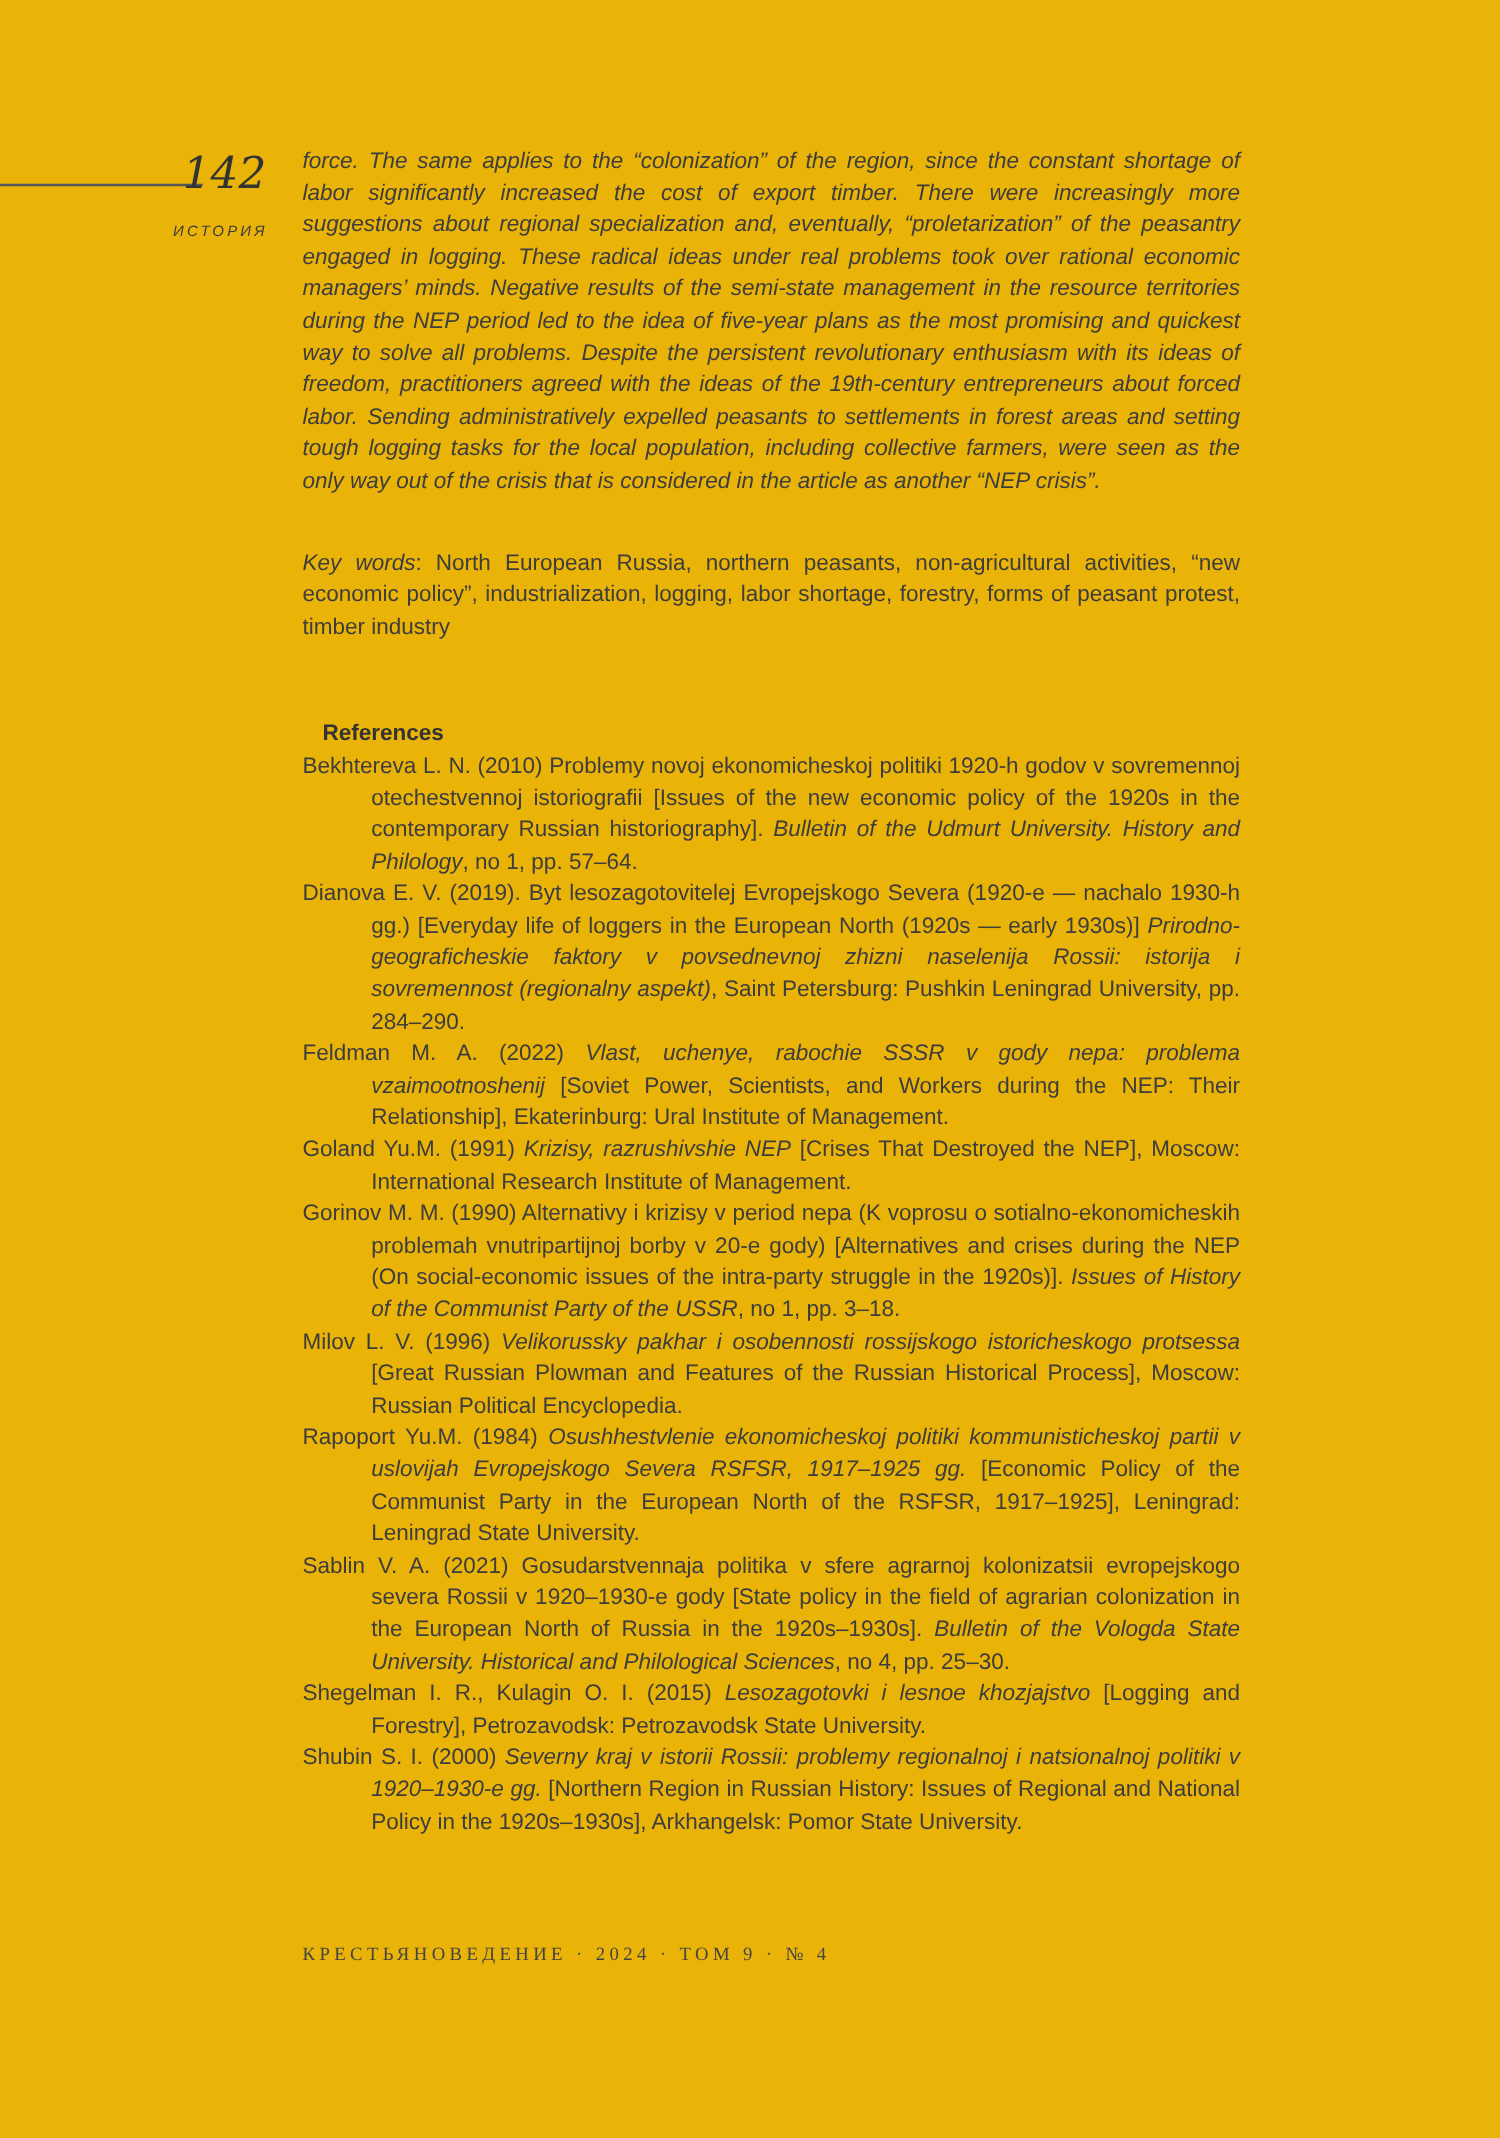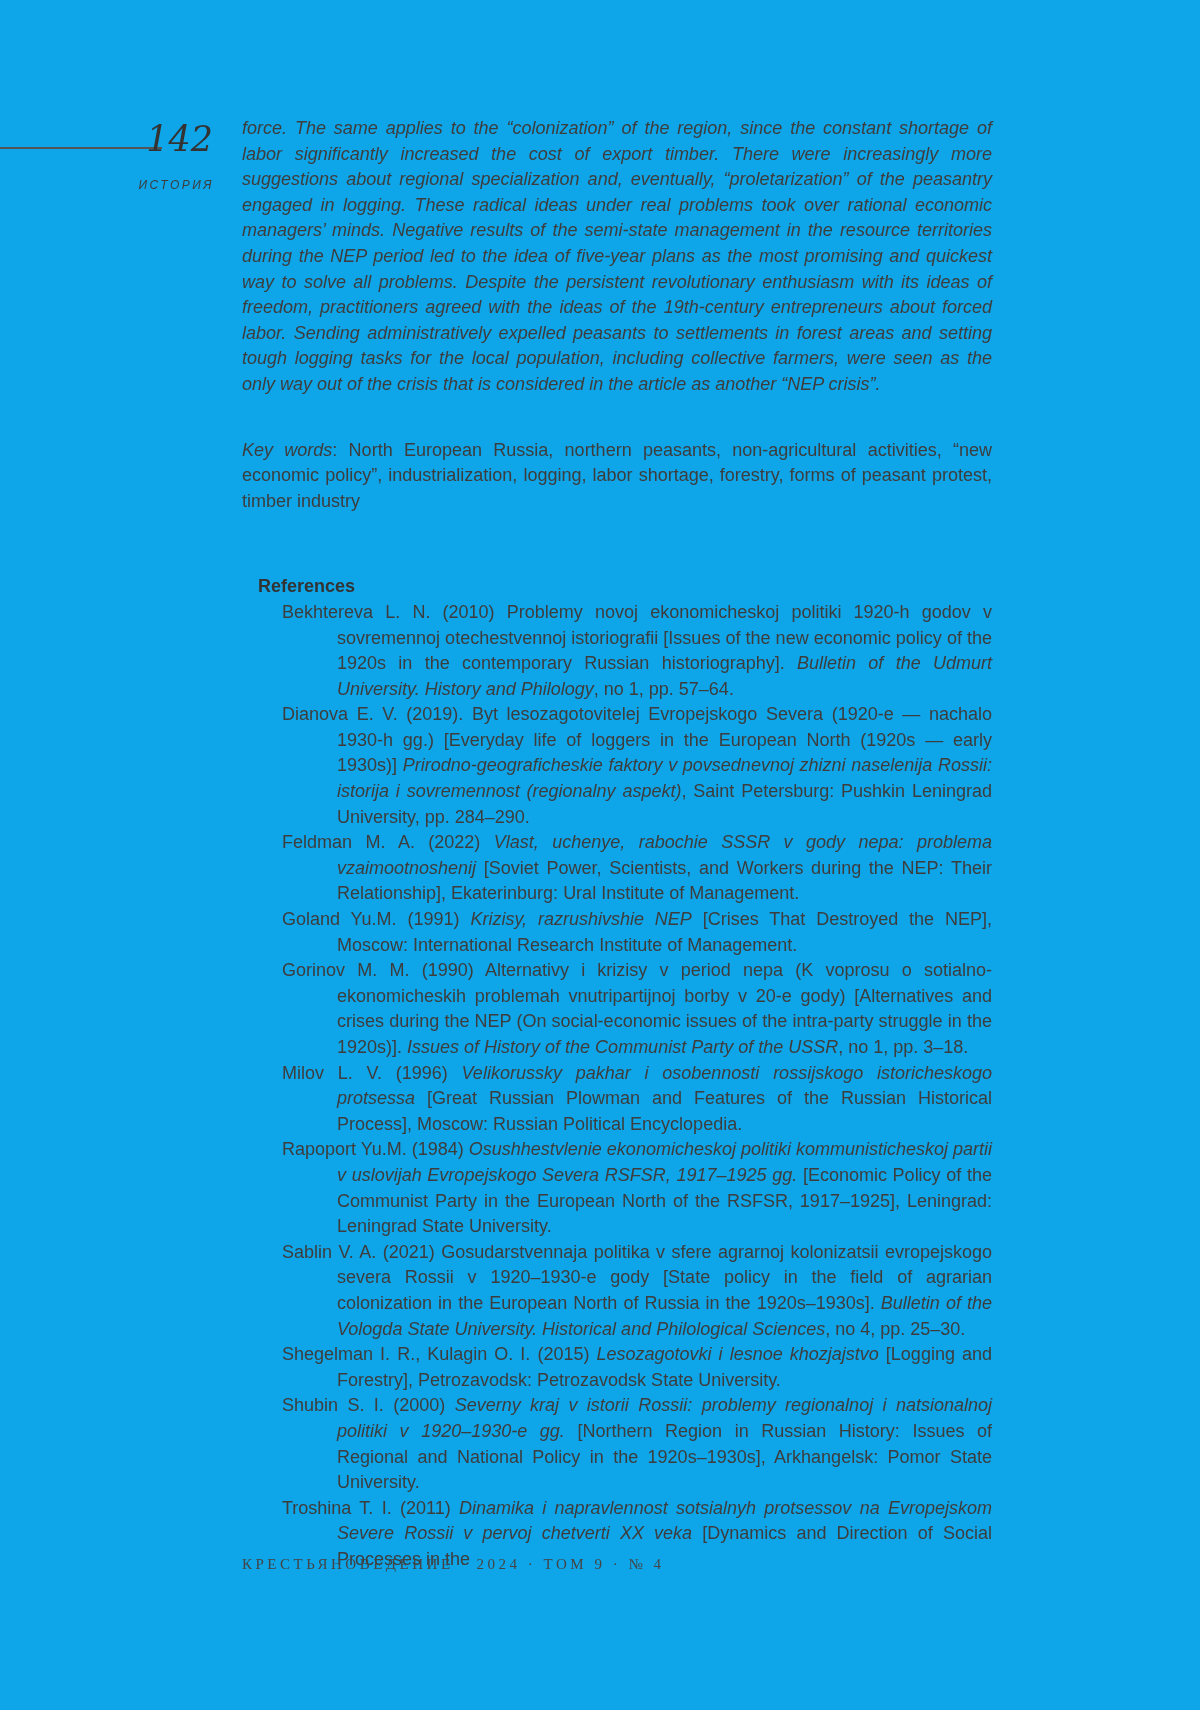--- a/index.html
+++ b/index.html
@@ -4,21 +4,21 @@
 <style>
   html, body {
     margin: 0;
     padding: 0;
     background: #ffffff;
   }
   .page {
     position: relative;
     width: 1200px;
     height: 1710px;
-    background: #0ea5e9;
+    background: #eab308;
     overflow: hidden;
     font-family: "Liberation Sans", sans-serif;
     color: #3c3c3c;
   }
   
   .margin-rule {
     position: absolute;
     left: 0;
     top: 147px;
     width: 162px;
@@ -73,21 +73,20 @@
     font-weight: bold;
     color: #333333;
   }
   .references-list {
     margin: 0;
   }
   .ref-entry {
     padding-left: 55px;
     text-indent: -55px;
     text-align: justify;
-    margin-left: 40px;
   }
   em { font-style: italic; }
   
   .journal-footer {
     position: absolute;
     left: 242px;
     top: 1556px;
     width: 750px;
     text-align: left;
     font-family: "Liberation Serif", serif;
@@ -120,20 +119,19 @@
         <div class="ref-entry"><span>Bekhtereva L. N. (2010) Problemy novoj ekonomicheskoj politiki 1920-h godov v sovremennoj otechestvennoj istoriografii [Issues of the new economic policy of the 1920s in the contemporary Russian historiography]. </span><em>Bulletin of the Udmurt University. History and Philology</em><span>, no 1, pp. 57–64.</span></div>
         <div class="ref-entry"><span>Dianova E. V. (2019). Byt lesozagotovitelej Evropejskogo Severa (1920-e — nachalo 1930-h gg.) [Everyday life of loggers in the European North (1920s — early 1930s)] </span><em>Prirodno-geograficheskie faktory v povsednevnoj zhizni naselenija Rossii: istorija i sovremennost (regionalny aspekt)</em><span>, Saint Petersburg: Pushkin Leningrad University, pp. 284–290.</span></div>
         <div class="ref-entry"><span>Feldman M. A. (2022) </span><em>Vlast, uchenye, rabochie SSSR v gody nepa: problema vzaimootnoshenij</em><span> [Soviet Power, Scientists, and Workers during the NEP: Their Relationship], Ekaterinburg: Ural Institute of Management.</span></div>
         <div class="ref-entry"><span>Goland Yu.M. (1991) </span><em>Krizisy, razrushivshie NEP</em><span> [Crises That Destroyed the NEP], Moscow: International Research Institute of Management.</span></div>
         <div class="ref-entry"><span>Gorinov M. M. (1990) Alternativy i krizisy v period nepa (K voprosu o sotialno-ekonomicheskih problemah vnutripartijnoj borby v 20-e gody) [Alternatives and crises during the NEP (On social-economic issues of the intra-party struggle in the 1920s)]. </span><em>Issues of History of the Communist Party of the USSR</em><span>, no 1, pp. 3–18.</span></div>
         <div class="ref-entry"><span>Milov L. V. (1996) </span><em>Velikorussky pakhar i osobennosti rossijskogo istoricheskogo protsessa</em><span> [Great Russian Plowman and Features of the Russian Historical Process], Moscow: Russian Political Encyclopedia.</span></div>
         <div class="ref-entry"><span>Rapoport Yu.M. (1984) </span><em>Osushhestvlenie ekonomicheskoj politiki kommunisticheskoj partii v uslovijah Evropejskogo Severa RSFSR, 1917–1925 gg.</em><span> [Economic Policy of the Communist Party in the European North of the RSFSR, 1917–1925], Leningrad: Leningrad State University.</span></div>
         <div class="ref-entry"><span>Sablin V. A. (2021) Gosudarstvennaja politika v sfere agrarnoj kolonizatsii evropejskogo severa Rossii v 1920–1930-e gody [State policy in the field of agrarian colonization in the European North of Russia in the 1920s–1930s]. </span><em>Bulletin of the Vologda State University. Historical and Philological Sciences</em><span>, no 4, pp. 25–30.</span></div>
         <div class="ref-entry"><span>Shegelman I. R., Kulagin O. I. (2015) </span><em>Lesozagotovki i lesnoe khozjajstvo</em><span> [Logging and Forestry], Petrozavodsk: Petrozavodsk State University.</span></div>
         <div class="ref-entry"><span>Shubin S. I. (2000) </span><em>Severny kraj v istorii Rossii: problemy regionalnoj i natsionalnoj politiki v 1920–1930-e gg.</em><span> [Northern Region in Russian History: Issues of Regional and National Policy in the 1920s–1930s], Arkhangelsk: Pomor State University.</span></div>
-        <div class="ref-entry"><span>Troshina T. I. (2011) </span><em>Dinamika i napravlennost sotsialnyh protsessov na Evropejskom Severe Rossii v pervoj chetverti XX veka</em><span> [Dynamics and Direction of Social Processes in the</span></div>
       </div>
 
   </div>
 
   <div class="journal-footer">КРЕСТЬЯНОВЕДЕНИЕ · 2024 · ТОМ 9 · № 4</div>
 
 </div>
 
 </body></html>

